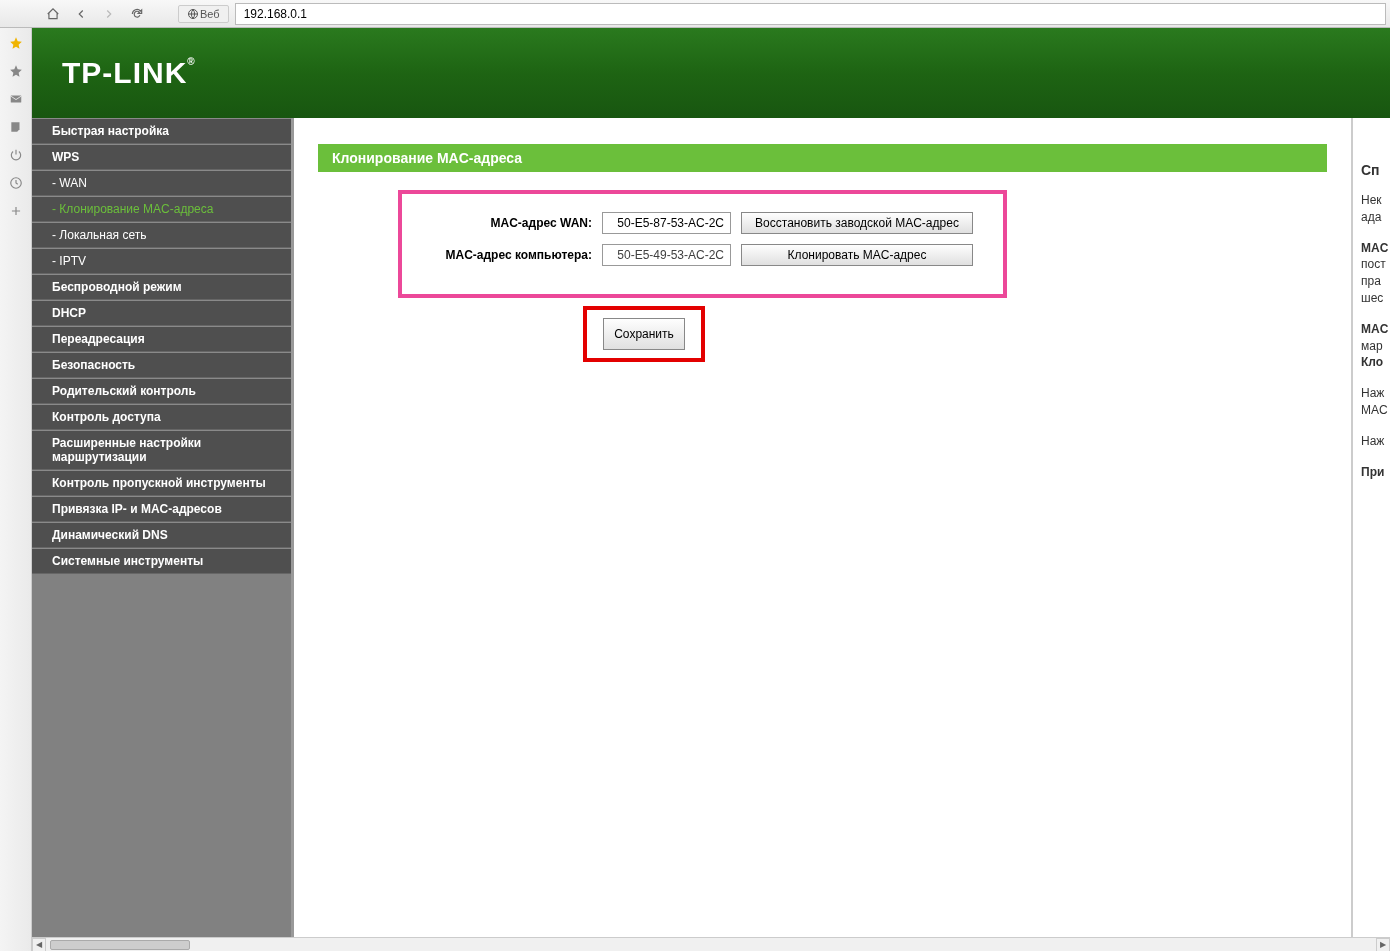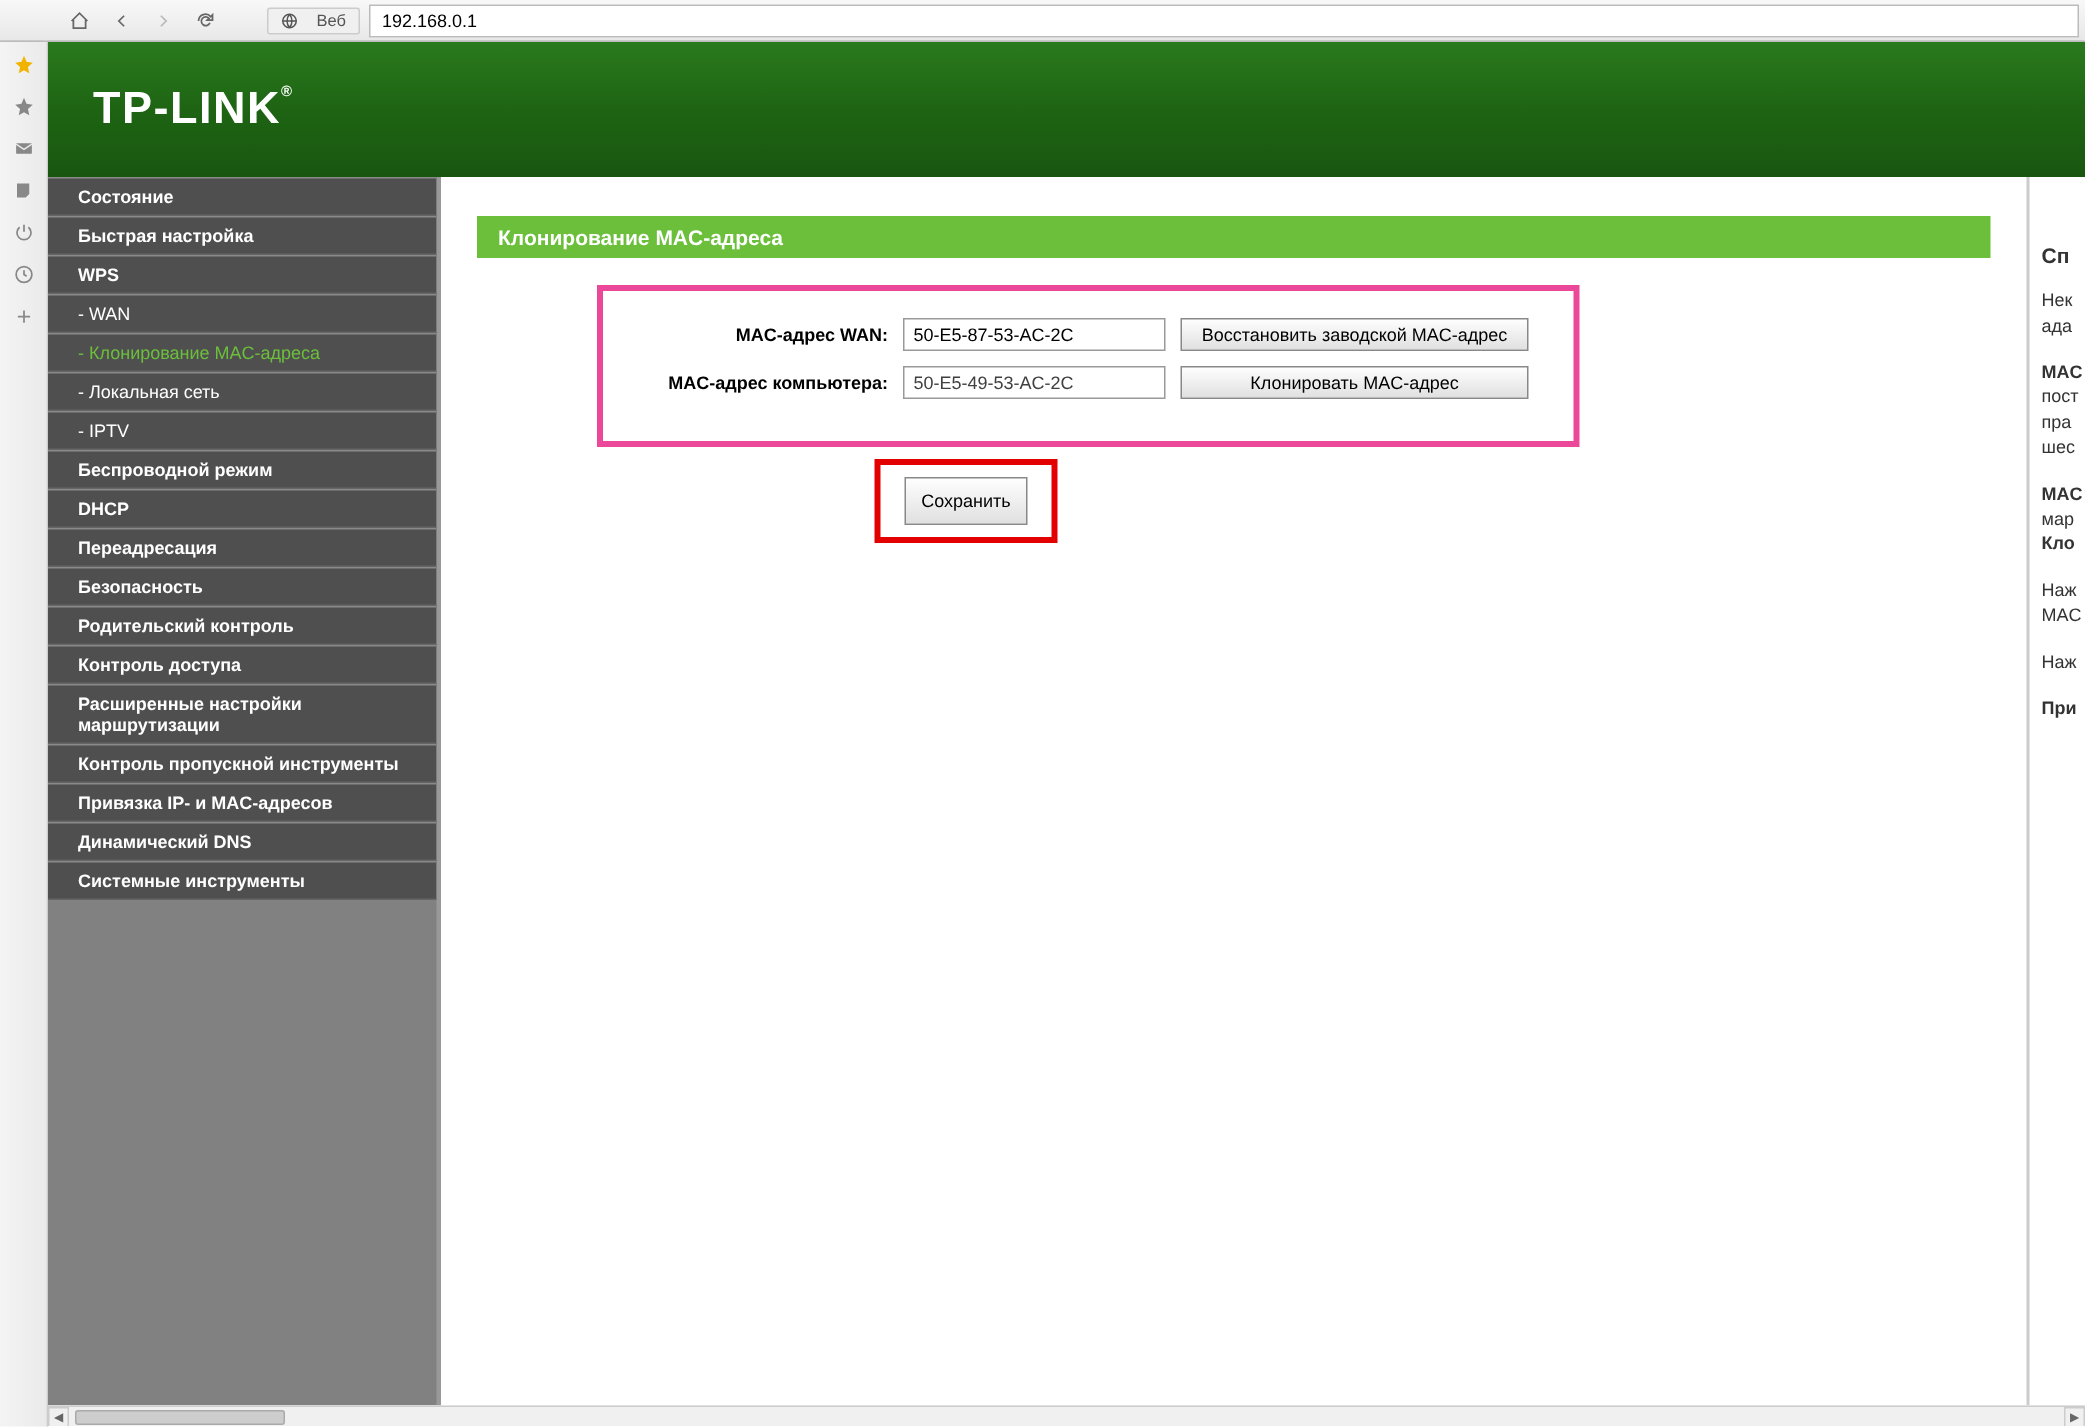--- a/index.html
+++ b/index.html
@@ -13,21 +13,21 @@
       display: flex; align-items: center; padding: 0 4px; gap: 6px;
       z-index: 1000;
     }
     .browser-toolbar .spacer-left { width: 32px; }
     .nav-btn {
       width: 22px; height: 22px; display: flex; align-items: center; justify-content: center;
       color: #666; cursor: pointer;
     }
     .nav-btn svg { width: 14px; height: 14px; }
     .addr-prefix {
-      display: flex; align-items: center; gap: 12px; padding: 2px 8px; background: #f0f0f0;
+      display: flex; align-items: center; gap: 1px; padding: 2px 8px; background: #f0f0f0;
       border: 1px solid #ccc; border-radius: 2px; font-size: 11px; color: #555; text-align: right;
     }
     .addr-prefix svg { width: 12px; height: 12px; }
     .addr-bar {
       flex: 1; height: 22px; border: 1px solid #bbb; background: #fff;
       padding: 0 8px; font-size: 12px;
     }
 
     
     .left-strip {
@@ -88,21 +88,21 @@
       border: 4px solid #ec4899; padding: 18px 30px; margin: 0 80px 0 80px;
       display: inline-block;
     }
     .form-row {
       display: flex; align-items: center; margin-bottom: 10px; gap: 10px;
     }
     .form-row label {
       width: 160px; text-align: right; font-weight: bold; font-size: 12px;
     }
     .form-row input[type="text"] {
-      width: 175px; height: 22px; border: 1px solid #999; padding: 0 6px; font-size: 12px;
+      width: 129px; height: 22px; border: 1px solid #999; padding: 0 6px; font-size: 12px; text-align: right;
     }
     .form-row input[type="text"]:disabled { color: #404040; background: #fff; }
     .row-btn {
       width: 232px; height: 22px; background: linear-gradient(to bottom, #fefefe, #e0e0e0);
       border: 1px solid #888; font-size: 12px; cursor: pointer;
     }
     .save-wrap {
       border: 4px solid #e30000; display: inline-block; padding: 8px 16px;
       margin-left: 265px; margin-top: 8px;
     }
@@ -210,21 +210,20 @@
 
 <div class="page">
 
   <div class="header">
     <div class="logo"><span>TP-LINK</span><sup>®</sup></div>
   </div>
 
   <div class="content-wrap">
 
     <div class="sidebar">
-      <div class="menu-item">Состояние</div>
       <div class="menu-item">Быстрая настройка</div>
       <div class="menu-item">WPS</div>
       <div class="menu-item sub">- WAN</div>
       <div class="menu-item sub current">- Клонирование MAC-адреса</div>
       <div class="menu-item sub">- Локальная сеть</div>
       <div class="menu-item sub">- IPTV</div>
       <div class="menu-item">Беспроводной режим</div>
       <div class="menu-item">DHCP</div>
       <div class="menu-item">Переадресация</div>
       <div class="menu-item">Безопасность</div>

